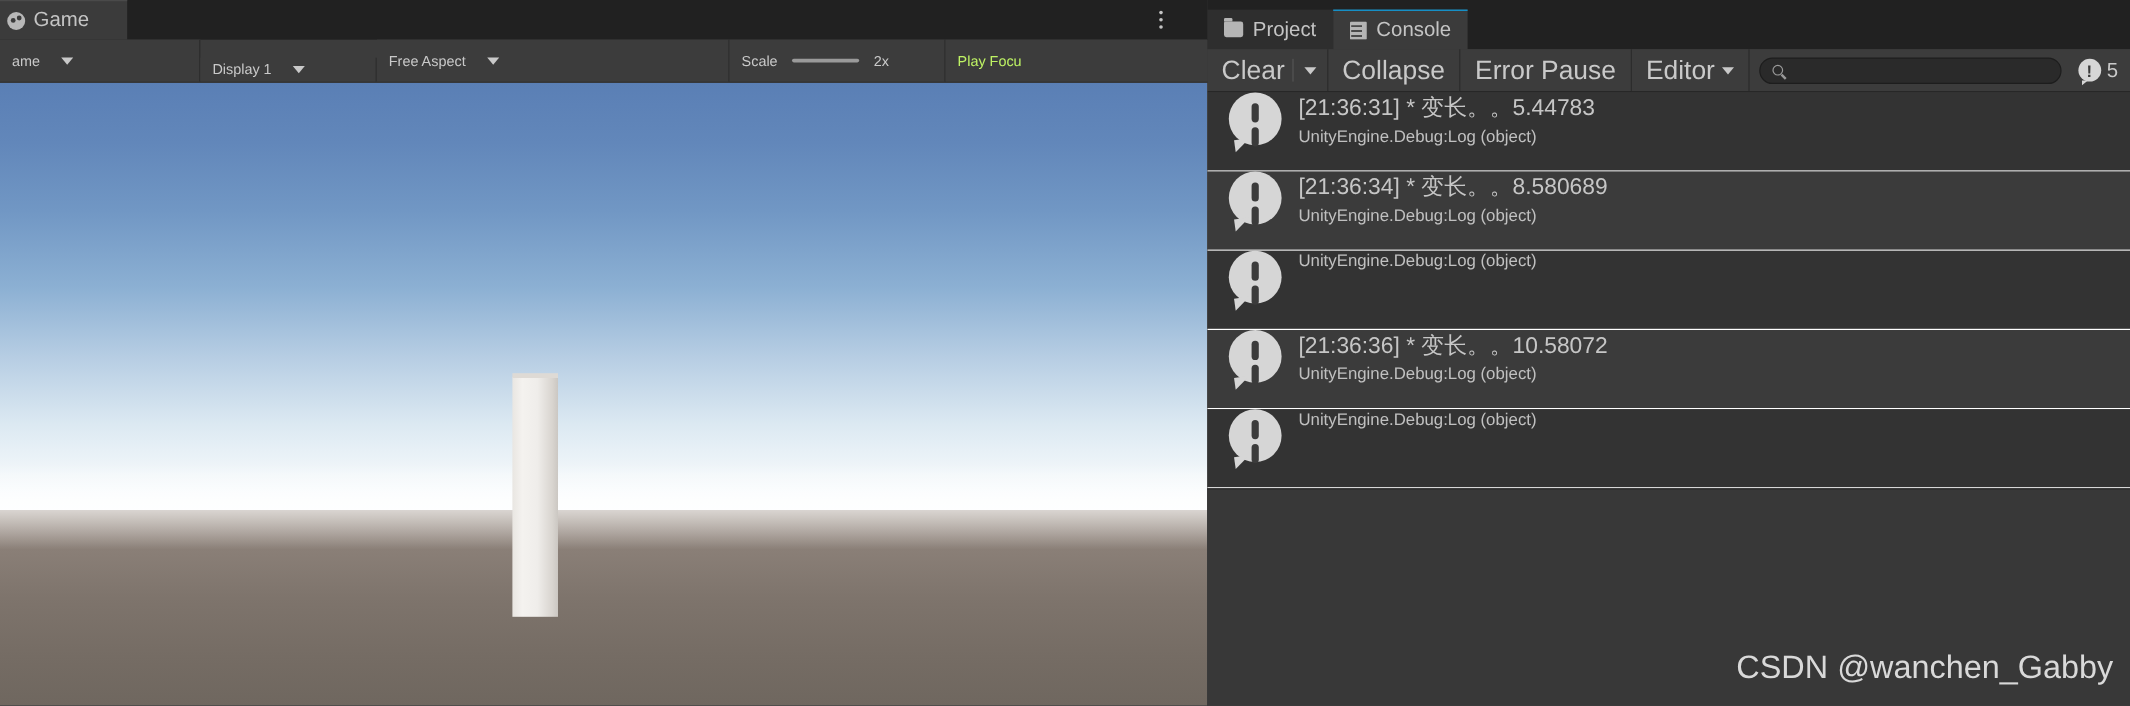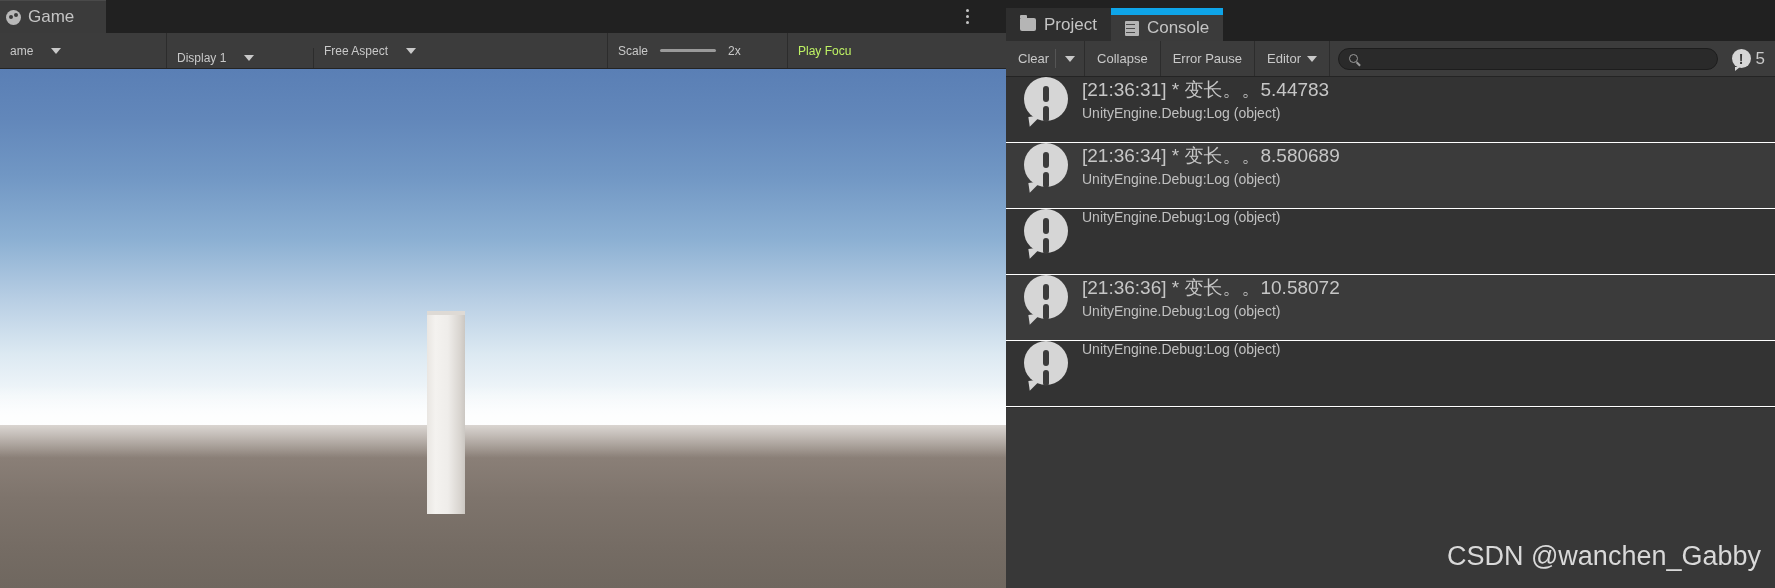--- a/index.html
+++ b/index.html
@@ -89,21 +89,21 @@
   
   .console-panel {
     width: 769px; height: 588px; background: #383838;
     display: flex; flex-direction: column;
   }
   .console-tabbar { height: 41px; background: #212121; display: flex; align-items: flex-end; }
   .ctab {
     height: 33px; display: flex; align-items: center; gap: 8px; padding: 0 14px;
     font-size: 17px; color: #c4c4c4; background: #2e2e2e; cursor: pointer;
   }
-  .ctab.active { background: #3b3b3b; border-top: 7px solid #0ea5e9; }
+  .ctab.active { background: #3b3b3b; border-top: 1px solid #0ea5e9; }
   .folder-icon {
     width: 16px; height: 13px; background: #b5b5b5; border-radius: 1px 2px 2px 2px;
     position: relative; flex: none;
   }
   .folder-icon::before {
     content: ""; position: absolute; left: 0; top: -3px; width: 7px; height: 3px;
     background: #b5b5b5; border-radius: 1px 1px 0 0;
   }
   .console-icon {
     width: 14px; height: 15px; background: #b5b5b5; border-radius: 1px;
@@ -112,21 +112,21 @@
       #4a4a4a 0px, #4a4a4a 1.5px, transparent 1.5px, transparent 4px);
     background-position: 0 3px; background-size: 10px 12px; background-repeat: no-repeat;
     box-shadow: inset 0 0 0 1px #b5b5b5;
   }
 
   .console-toolbar {
     height: 36px; background: #3c3c3c; display: flex; align-items: stretch;
     border-bottom: 1px solid #242424;
   }
   .ct-btn {
-    display: flex; align-items: center; font-size: 13px; color: #c9c9c9;
+    display: flex; align-items: center; font-size: 22px; color: #c9c9c9;
     padding: 0 12px; border-right: 1px solid #2c2c2c; white-space: nowrap; cursor: pointer;
   }
   .ct-btn.split { padding-right: 6px; border-right: none; }
   .ct-divider { width: 1px; background: #555; margin: 8px 0; }
   .ct-caret-btn {
     display: flex; align-items: center; padding: 0 9px;
     border-right: 1px solid #2c2c2c; cursor: pointer;
   }
   .search-wrap { display: flex; align-items: center; padding: 0 8px; flex: 1; }
   .search-box {

